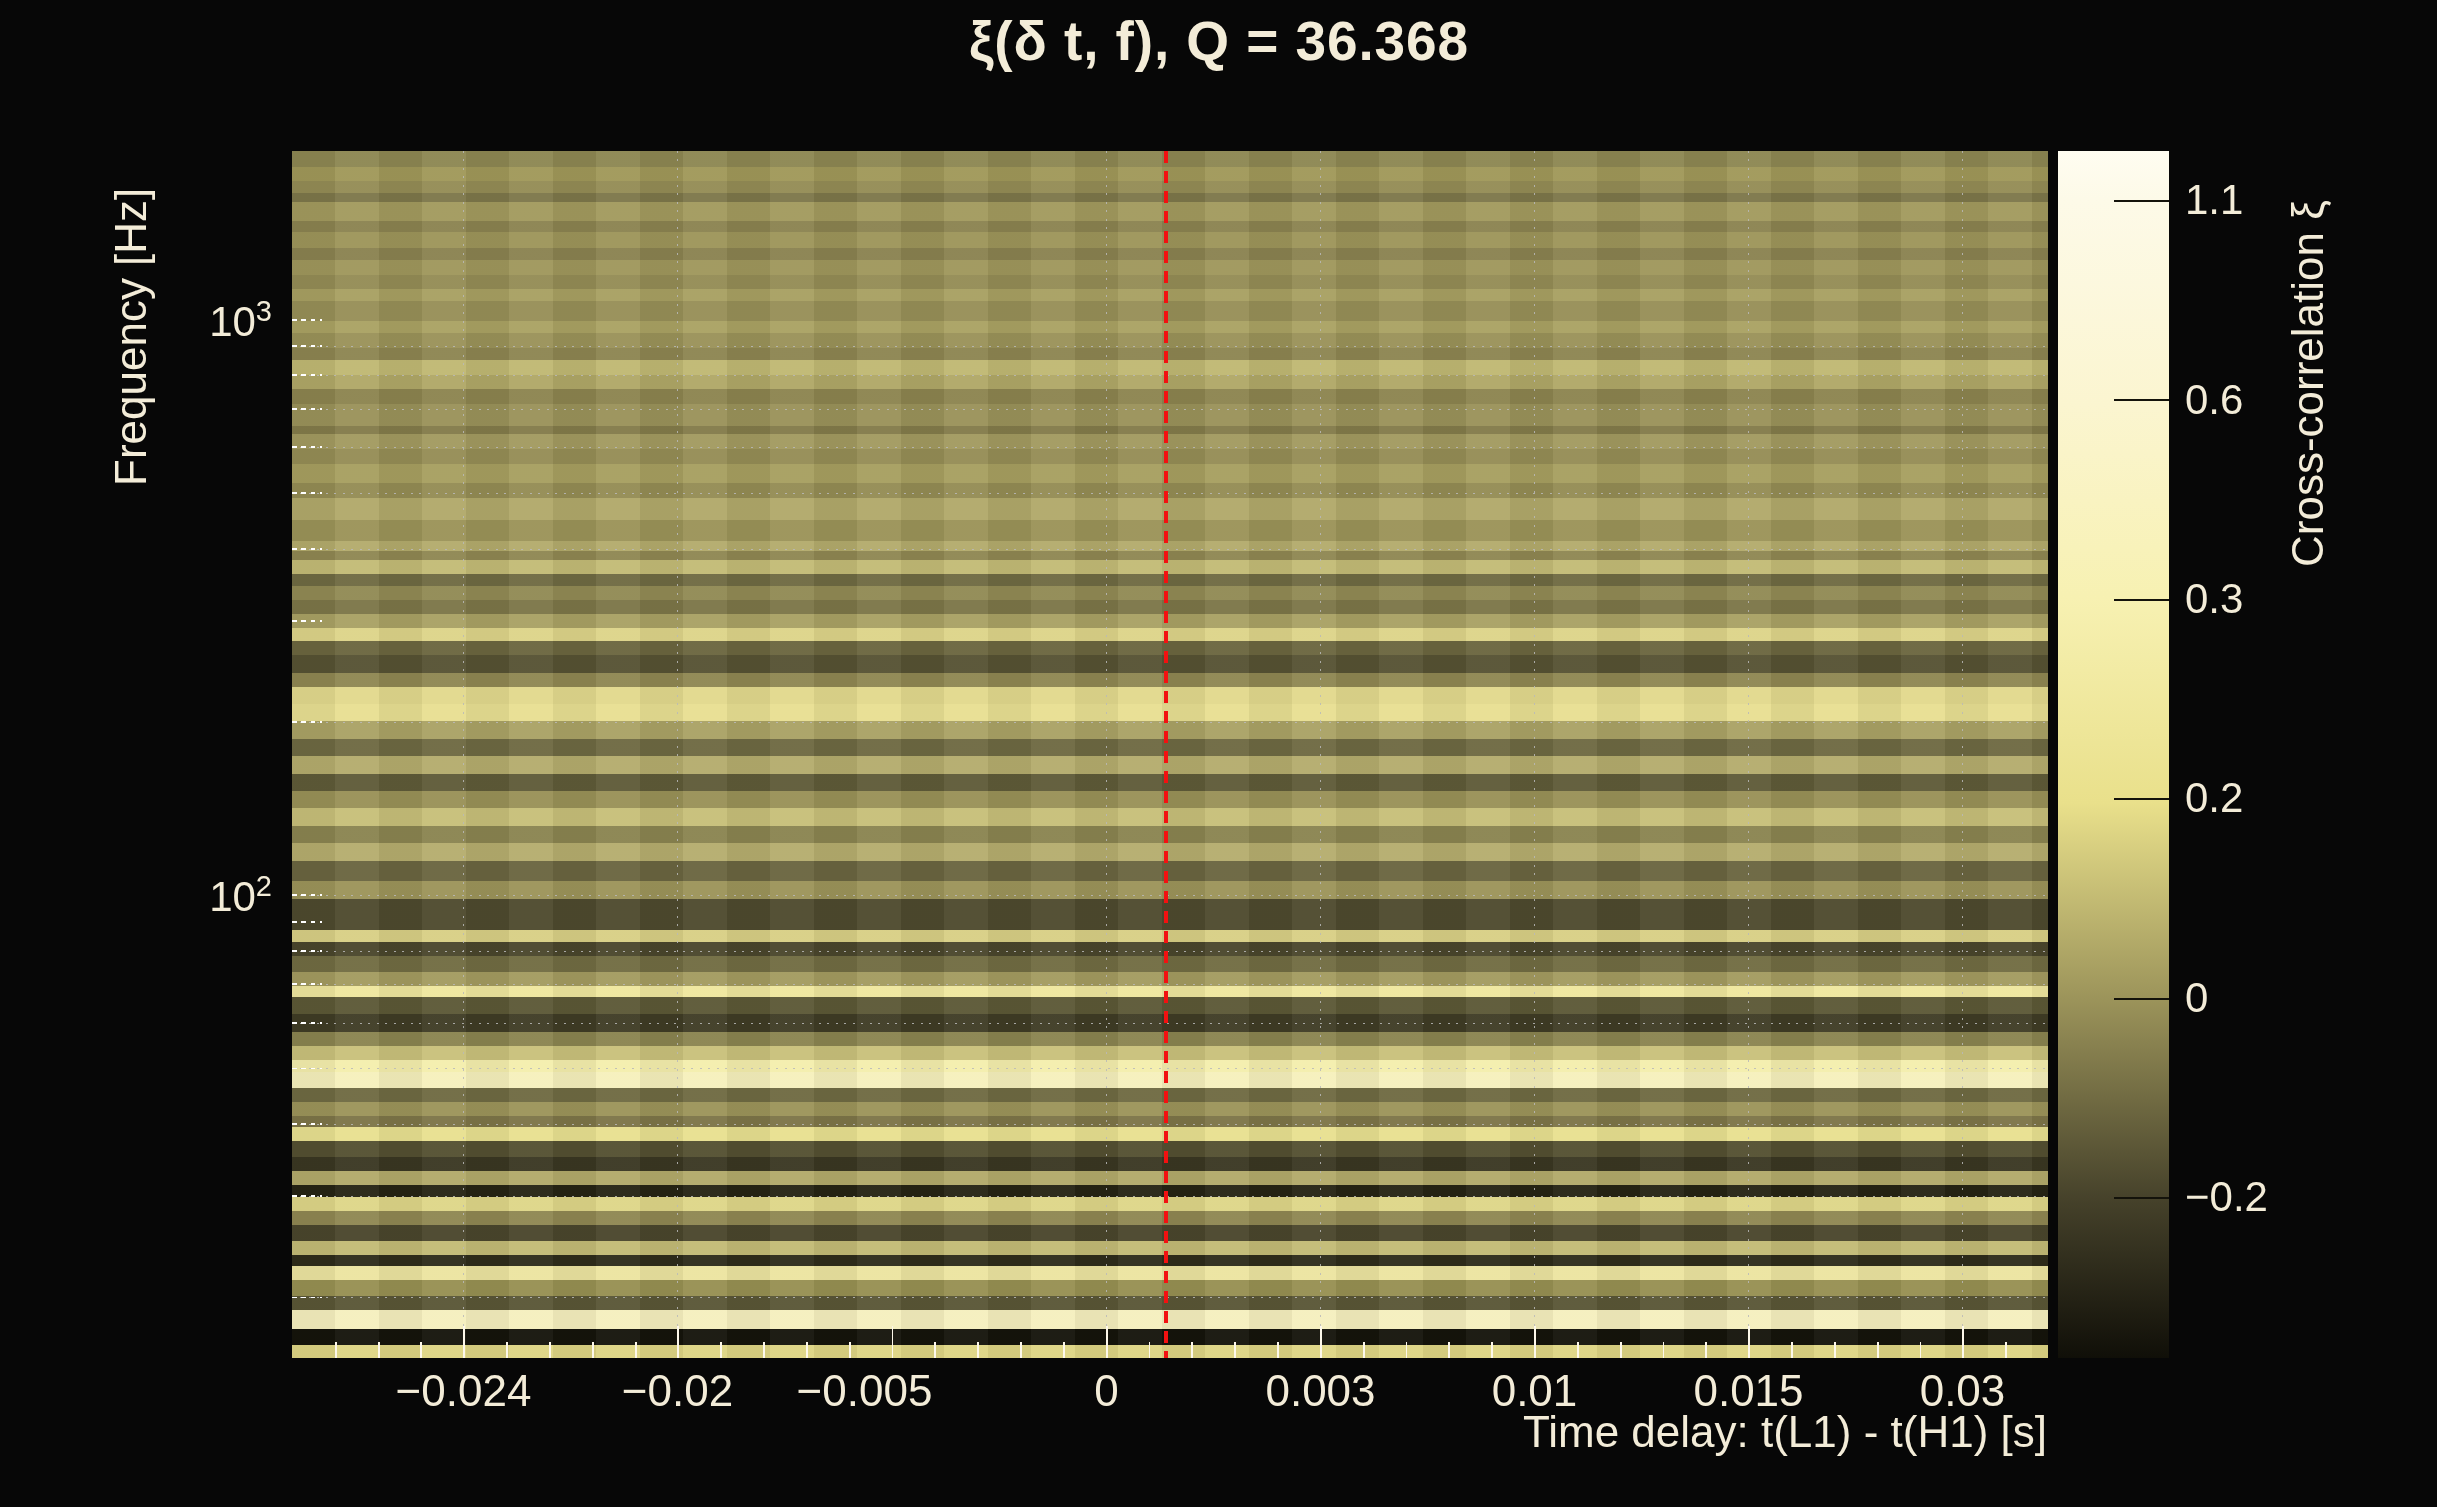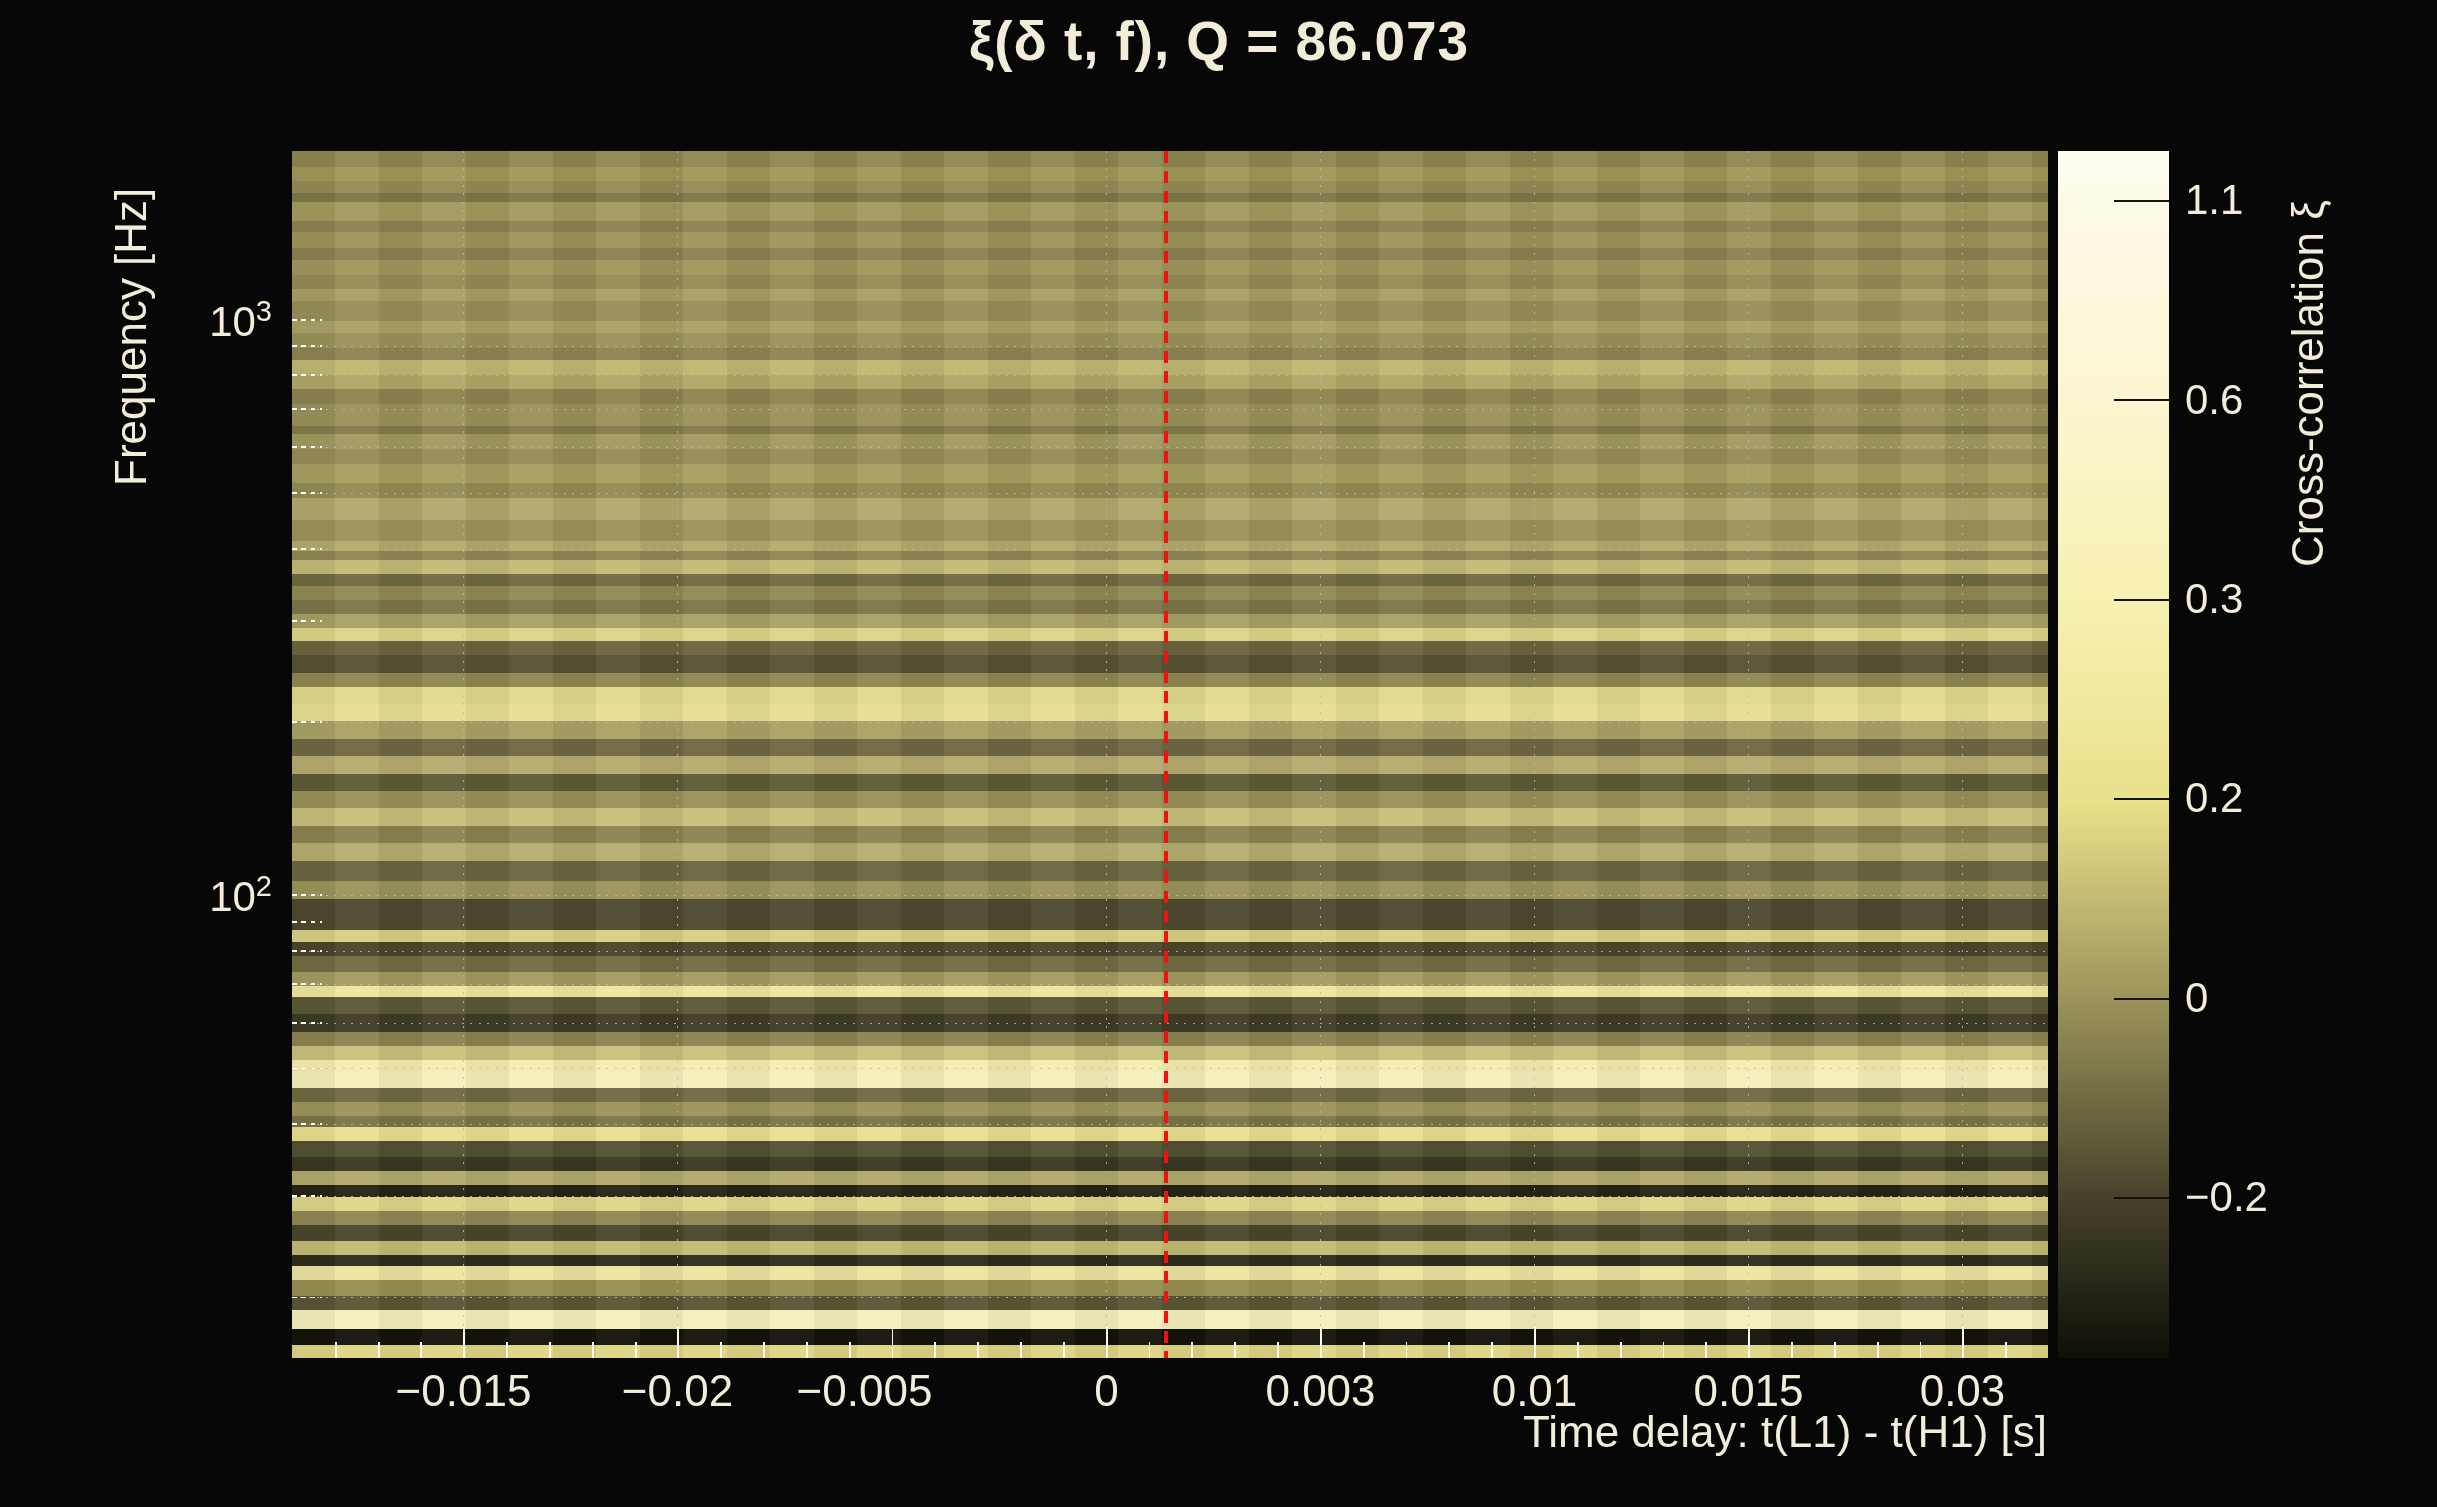--- a/index.html
+++ b/index.html
@@ -36,21 +36,21 @@
 
   #cbar{position:absolute;left:2058px;top:151px;width:111px;height:1207px;}
   .cbar-tick{position:absolute;right:0;width:55px;height:1.9px;background:#14130b;}
   .cbar-lab{position:absolute;left:2185px;width:207px;text-align:left;font-size:42px;}
   .axis-title-cb{position:absolute;left:2283px;top:567px;width:433px;
      transform:rotate(-90deg);transform-origin:0 0;font-size:44px;white-space:nowrap;}
 </style>
 </head>
 <body>
 
-<div class="title">ξ(δ t, f), Q = 86.073</div>
+<div class="title">ξ(δ t, f), Q = 36.368</div>
 
 <div id="plot">
   <div id="stripes">
       <div class="" style="flex-grow: 14; background: rgb(141, 135, 82);"></div>
       <div class="" style="flex-grow: 12; background: rgb(160, 152, 89);"></div>
       <div class="" style="flex-grow: 10; background: rgb(148, 140, 85);"></div>
       <div class="" style="flex-grow: 8; background: rgb(125, 119, 74);"></div>
       <div class="" style="flex-grow: 16; background: rgb(162, 154, 94);"></div>
       <div class="" style="flex-grow: 10; background: rgb(139, 131, 80);"></div>
       <div class="" style="flex-grow: 14; background: rgb(157, 149, 90);"></div>
@@ -222,21 +222,21 @@
 <div id="cbar" style="background: linear-gradient(rgb(255, 253, 241) 0%, rgb(253, 250, 232) 4%, rgb(251, 245, 208) 21%, rgb(247, 241, 178) 37%, rgb(233, 224, 139) 54%, rgb(157, 149, 91) 70%, rgb(69, 65, 42) 87%, rgb(16, 15, 8) 100%);">
     <div class="cbar-tick" style="top: calc(4.13223% - 0.9px);"></div>
     <div class="cbar-tick" style="top: calc(20.6612% - 0.9px);"></div>
     <div class="cbar-tick" style="top: calc(37.1901% - 0.9px);"></div>
     <div class="cbar-tick" style="top: calc(53.719% - 0.9px);"></div>
     <div class="cbar-tick" style="top: calc(70.2479% - 0.9px);"></div>
     <div class="cbar-tick" style="top: calc(86.7769% - 0.9px);"></div>
   </div>
 <div class="axis-title-cb">Cross-correlation ξ</div>
 
-<div class="xlab" style="left: 463px;">−0.015</div>
+<div class="xlab" style="left: 463px;">−0.024</div>
 <div class="xlab" style="left: 677px;">−0.02</div>
 <div class="xlab" style="left: 864px;">−0.005</div>
 <div class="xlab" style="left: 1106px;">0</div>
 <div class="xlab" style="left: 1320px;">0.003</div>
 <div class="xlab" style="left: 1534px;">0.01</div>
 <div class="xlab" style="left: 1748px;">0.015</div>
 <div class="xlab" style="left: 1962px;">0.03</div>
 <div class="ylab" style="top: 295px;"><span>10</span><sup>3</sup></div>
 <div class="ylab" style="top: 870px;"><span>10</span><sup>2</sup></div>
 <div class="cbar-lab" style="top: 176px;">1.1</div>

